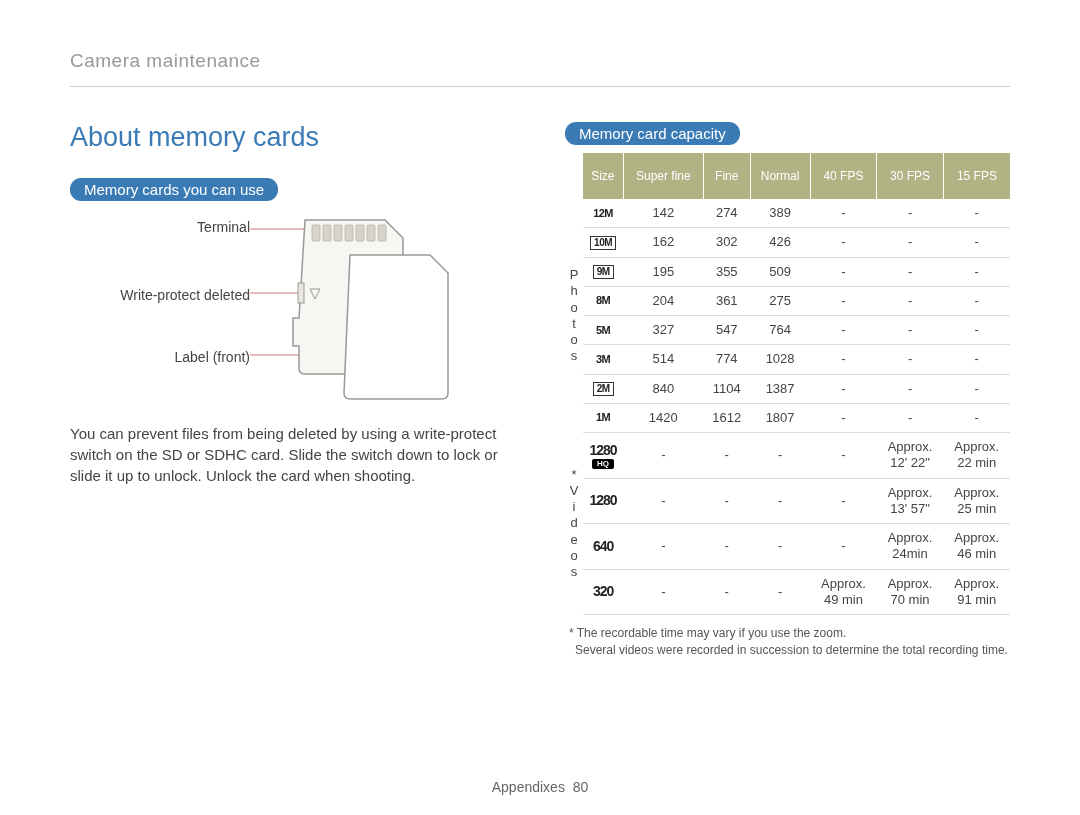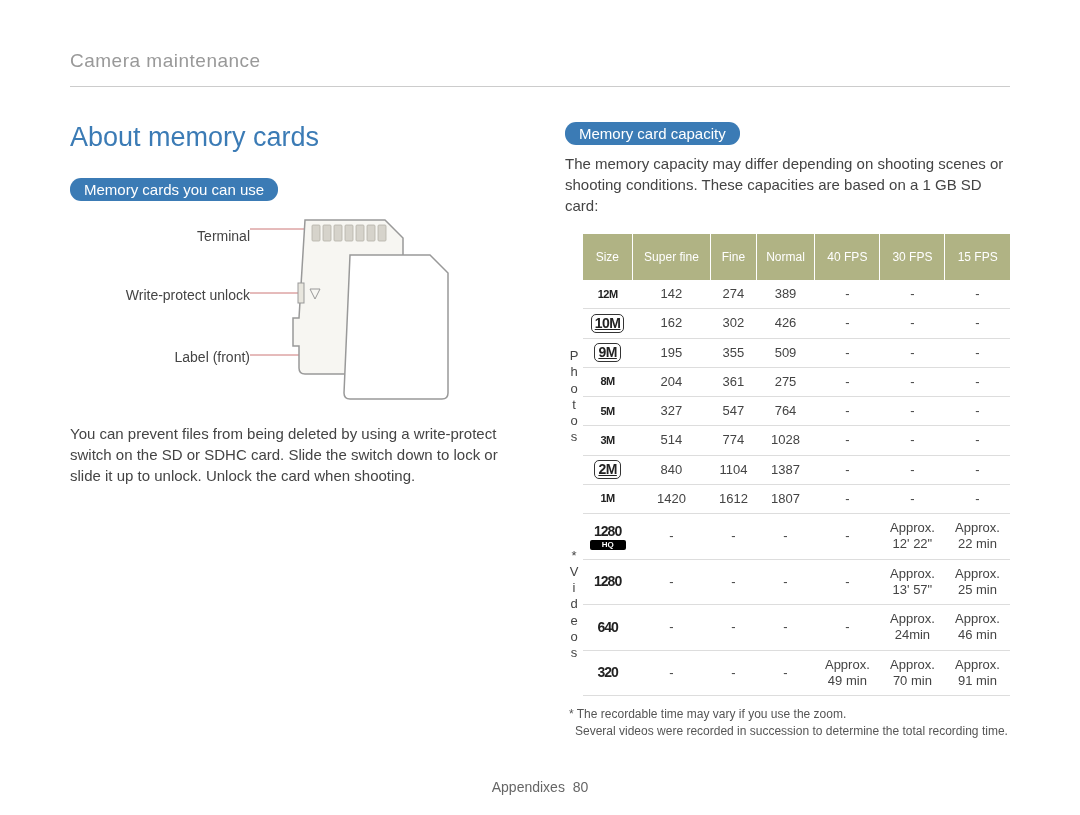--- a/index.html
+++ b/index.html
@@ -59,21 +59,21 @@
   }
   .diagram .labels {
     position: absolute;
     left: 0; top: 0;
     font-size: 14px;
     color: #444;
     text-align: right;
     width: 180px;
   }
   .diagram .labels div { position: absolute; right: 0; white-space: nowrap; }
-  .lbl-terminal { top: 13px; }
+  .lbl-terminal { top: 4px; }
   .lbl-wp { top: 72px; }
   .lbl-label { top: 134px; }
 
   .diagram .card-svg {
     position: absolute;
     left: 180px;
     top: 0;
   }
 
   .capacity-table {
@@ -112,38 +112,37 @@
   }
   .size-badge {
     display:inline-block;
     font-family: Arial, sans-serif;
     font-weight: bold;
     font-size: 11px;
     letter-spacing: -0.5px;
   }
   .size-badge.boxed {
     border:1px solid #333;
-    border-radius:5px;
+    border-radius:0;
     padding:0 3px;
-    font-size:14px;
-    text-decoration:underline;
+    font-size:10px;
   }
   .size-badge.video {
     font-size: 14px;
     letter-spacing: -1px;
     font-family: Impact, "Arial Black", sans-serif;
     font-weight: 900;
   }
   .hq-sub {
     display:block;
     font-size:8px;
     background:#000;
     color:#fff;
     border-radius:2px;
-    width:36px;
+    width:22px;
     margin:0 auto;
     letter-spacing:0;
     line-height:1.2;
   }
   .footnote {
     font-size: 12px;
     color: #555;
     line-height: 1.4;
     margin-top: 10px;
     padding-left: 10px;
@@ -166,21 +165,21 @@
 <div class="columns">
 
   <div class="col">
     <h1 class="page-title">About memory cards</h1>
 
     <div class="pill">Memory cards you can use</div>
 
     <div class="diagram">
       <div class="labels">
         <div class="lbl-terminal">Terminal</div>
-        <div class="lbl-wp">Write-protect unlock</div>
+        <div class="lbl-wp">Write-protect deleted</div>
         <div class="lbl-label">Label (front)</div>
       </div>
       <svg class="card-svg" width="220" height="190">
 
         <line x1="0" y1="14" x2="60" y2="14" stroke="#c77" stroke-width="1"></line>
         <line x1="0" y1="78" x2="48" y2="78" stroke="#c77" stroke-width="1"></line>
         <line x1="0" y1="140" x2="120" y2="140" stroke="#c77" stroke-width="1"></line>
 
         <path d="M55 5 h80 l18 18 v130 q0 6 -6 6 h-92 q-6 0 -6 -6 v-22 h-6 v-28 h6 z" fill="#f7f6f2" stroke="#999" stroke-width="1.5"></path>
 
@@ -200,21 +199,20 @@
 
         <path d="M100 40 h80 l18 18 v120 q0 6 -6 6 h-92 q-6 0 -6 -6 z" fill="#fff" stroke="#999" stroke-width="1.5"></path>
       </svg>
     </div>
 
     <p class="body-text">You can prevent files from being deleted by using a write-protect switch on the SD or SDHC card. Slide the switch down to lock or slide it up to unlock. Unlock the card when shooting.</p>
   </div>
 
   <div class="col">
     <div class="pill">Memory card capacity</div>
-    <p class="body-text">The memory capacity may differ depending on shooting scenes or shooting conditions. These capacities are based on a 1 GB SD card:</p>
 
     <table class="capacity-table">
       <thead>
         <tr>
           <th style="width:18px;border-right:none;background:#fff"></th>
           <th>Size</th>
           <th>Super fine</th>
           <th>Fine</th>
           <th>Normal</th>
           <th>40 FPS</th>

